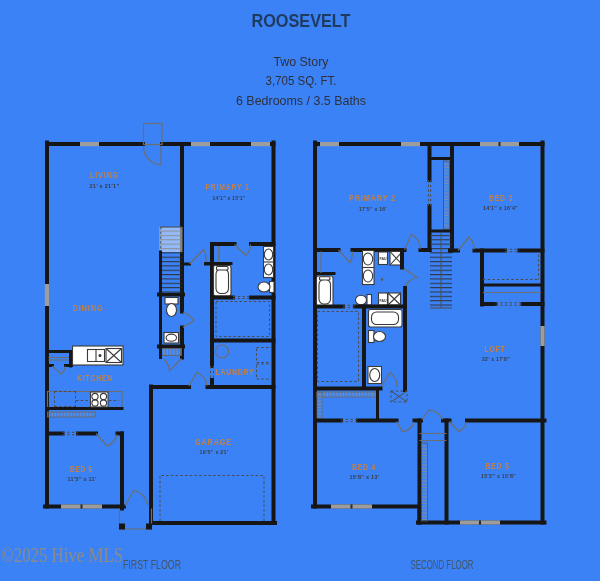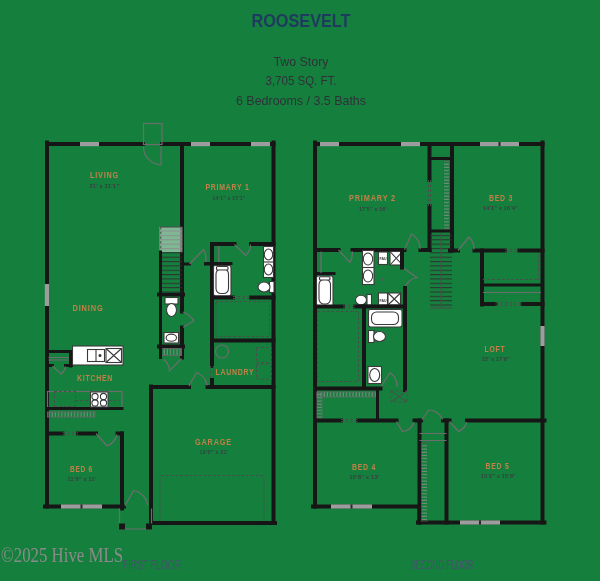--- a/index.html
+++ b/index.html
@@ -1,16 +1,16 @@
 <!DOCTYPE html>
 <html><head>
 <meta charset="utf-8">
 <style>
   html,body{margin:0;padding:0;background:#ffffff;}
-  #page{position:relative;width:600px;height:581px;background:#15803d;overflow:hidden;}
+  #page{position:relative;width:600px;height:581px;background:#3b82f6;overflow:hidden;}
   svg{display:block;}
   .w{stroke:#161616;stroke-width:4;stroke-linecap:square;fill:none}
   .w3{stroke:#161616;stroke-width:3;stroke-linecap:square;fill:none}
   .thin{stroke:#4c4c4c;stroke-width:1;fill:none}
   .gray{stroke:#6d6d6d;stroke-width:1.2;fill:none}
   .fix{stroke:#3a3a3a;stroke-width:1.1;fill:#ffffff}
   .dash{stroke:#4c4c4c;stroke-width:1;stroke-dasharray:2.5 2.2;fill:none}
   .room{font:700 9px "Liberation Sans",sans-serif;fill:#c08048;letter-spacing:1px;text-anchor:middle}
   .dim{font:700 6px "Liberation Sans",sans-serif;fill:#3b3b42;letter-spacing:.3px;text-anchor:middle}
   .hdr{font:700 19px "Liberation Sans",sans-serif;fill:#1e3a5e;text-anchor:middle}

